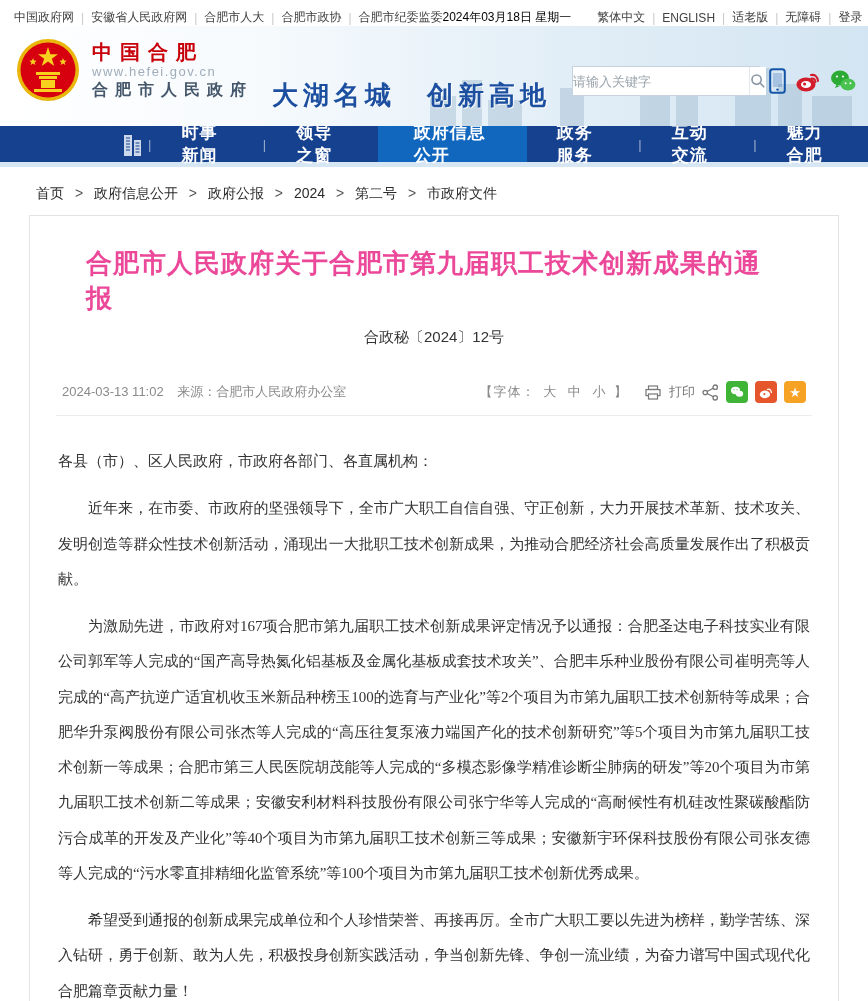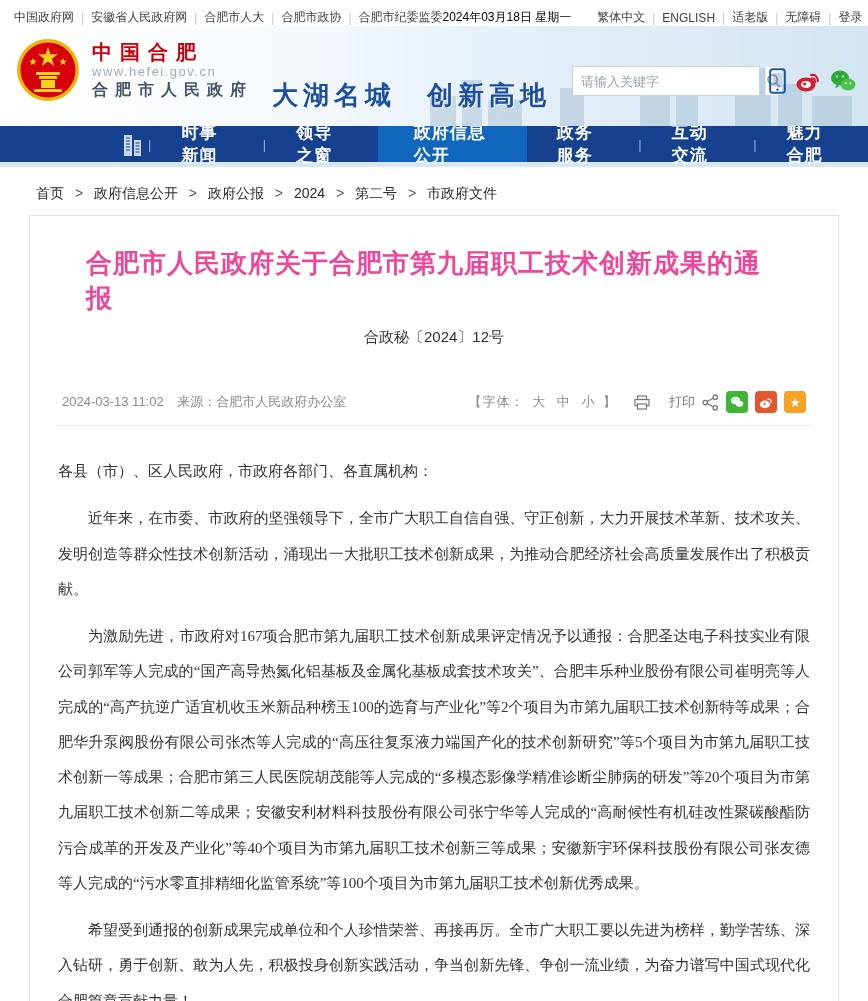--- a/index.html
+++ b/index.html
@@ -21,21 +21,21 @@
   .logo { position:absolute; left:16px; top:12px; display:flex; align-items:center; }
   .emblem { width:64px; height:64px; }
   .logo-text { margin-left:12px; line-height:1.1; }
   .site-name { color:#c8000a; font-size:20px; font-weight:bold; letter-spacing:8px; }
   .site-url { color:#9fadba; font-size:13px; letter-spacing:1.5px; margin-top:2px; }
   .site-sub { color:#44566a; font-size:16px; font-weight:bold; letter-spacing:7px; margin-top:2px; }
   .slogan { position:absolute; left:272px; top:52px; font-size:26px; font-weight:bold;
     color:#1c4fa0; letter-spacing:5px; text-shadow:1px 1px 0 rgba(255,255,255,.8); }
   .search-area { position:absolute; right:12px; top:40px; display:flex; align-items:center; gap:9px; }
   .search-box { width:188px; height:30px; background:#fff; border:1px solid #c6d2dd; display:flex; }
-  .search-box input { flex:1; border:none; outline:none; padding:0 8px; font-size:13px; color:#be185d;
+  .search-box input { flex:1; border:none; outline:none; padding:0 0; font-size:13px; color:#be185d;
     font-family:"Liberation Sans",sans-serif; background:transparent; }
   .search-box input::placeholder { color:#9aa4ad; }
   .search-btn { width:30px; border-left:1px solid #e3e8ec; display:flex; align-items:center;
     justify-content:center; cursor:pointer; background:#fff; }
 
   
   .nav { height:36px; background:#15418e; display:flex; align-items:stretch; color:#fff; }
   .nav-home { display:flex; align-items:center; margin-left:118px; cursor:pointer; }
   .nav-list { display:flex; align-items:stretch; }
   .nav-item { display:flex; align-items:center; padding:16px 30px; font-size:17px; font-weight:bold;
@@ -47,29 +47,29 @@
   
   .breadcrumb { padding:18px 0 12px 36px; font-size:14px; color:#2b2b2b; }
   .breadcrumb .crumb { cursor:pointer; }
   .breadcrumb .bsep { margin:0 7px; color:#555; }
 
   
   .content-box { margin:0 29px; border:1px solid #e3e3e3; border-bottom:none; background:#fff;
     padding:0 26px 60px; min-height:770px; }
   .doc-title { text-align:left; font-size:26px; font-weight:bold; color:#ec4899;
     margin:30px 30px 12px; letter-spacing:1px; }
-  .doc-number { text-align:center; font-size:15px; color:#333; margin-bottom:36px; }
+  .doc-number { text-align:center; font-size:15px; color:#333; margin-bottom:26px; }
 
   .meta-row { display:flex; justify-content:space-between; align-items:center; font-size:13px;
     color:#8a8a8a; padding:8px 6px 12px; border-bottom:1px solid #ededed; }
   .meta-left span { margin-right:10px; }
   .meta-right { display:flex; align-items:center; gap:7px; color:#8a8a8a; }
   .fontsize { letter-spacing:1px; }
   .fontsize b { font-weight:normal; cursor:pointer; margin:0 3px; }
-  .print-btn { display:flex; align-items:center; gap:19px; cursor:pointer; color:#777; margin-left:10px; }
+  .print-btn { display:flex; align-items:center; gap:8px; cursor:pointer; color:#777; margin-left:10px; }
   .share-ico { width:22px; height:22px; border-radius:4px; display:inline-flex; align-items:center;
     justify-content:center; color:#fff; font-size:13px; cursor:pointer; }
   .ico-wechat { background:#3fb437; }
   .ico-weibo { background:#e6562d; }
   .ico-star  { background:#f6a325; }
 
   
   .doc-body { padding:16px 2px 0; font-size:15px; color:#333; line-height:2.35; text-align:justify; }
   .doc-body p { margin:12px 0;font-family:Liberation Serif, serif; }
   .doc-body p.ind { text-indent:2em; }

